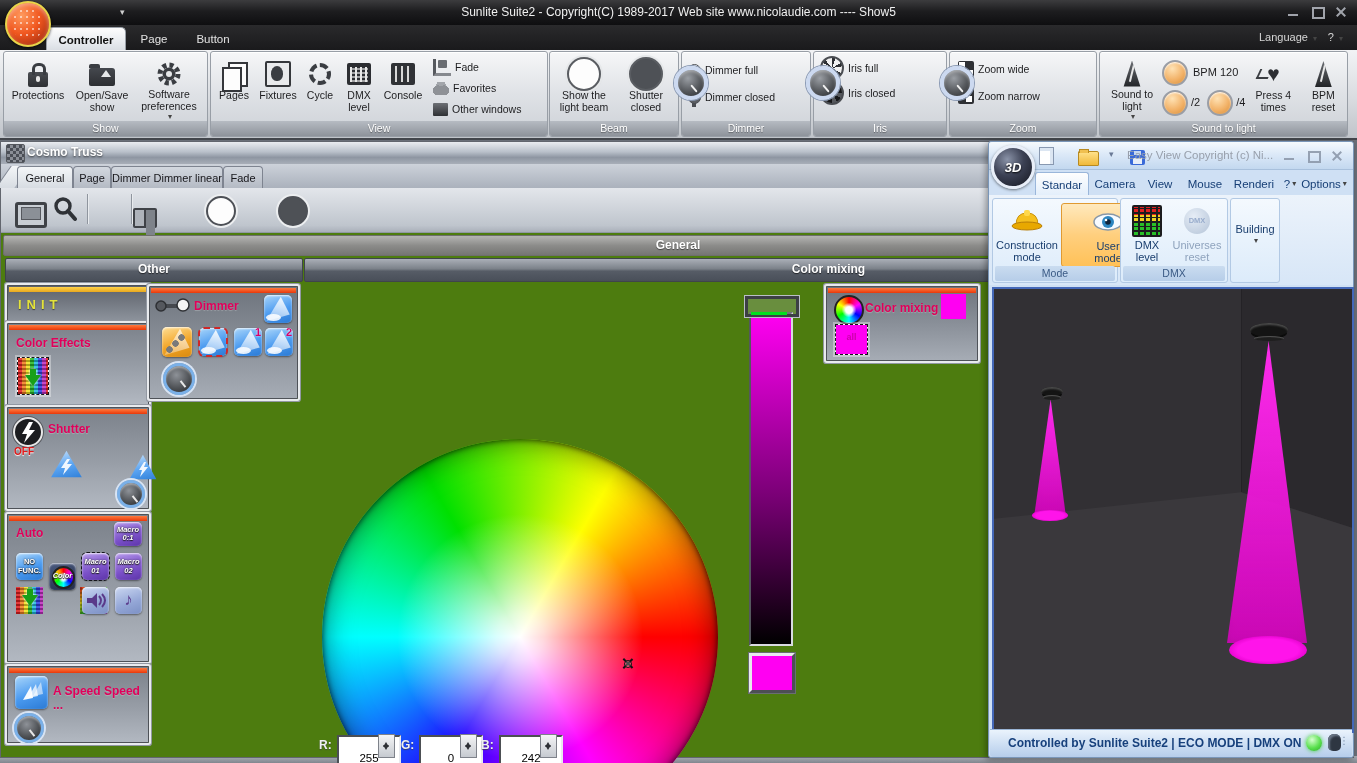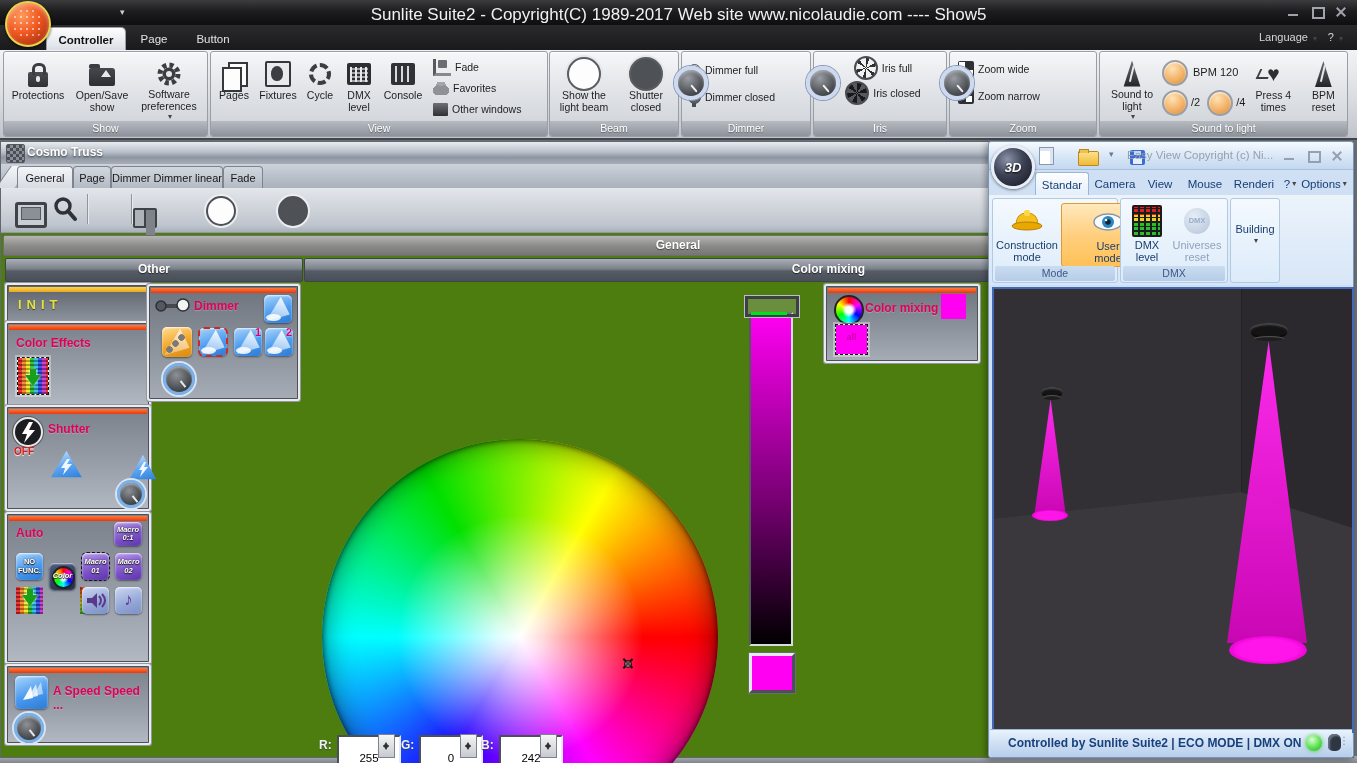--- a/index.html
+++ b/index.html
@@ -2,21 +2,21 @@
 <html><head>
 <meta charset="utf-8">
 <style>
   html,body{margin:0;padding:0;background:#3a3d42;}
   body{font-family:"Liberation Sans",sans-serif;-webkit-font-smoothing:antialiased;}
   #app{position:relative;width:1357px;height:763px;overflow:hidden;background:#6a6f78;}
   .abs{position:absolute;}
 
   
   .titlebar{left:0;top:0;width:1357px;height:25px;background:linear-gradient(180deg,#3c3c3e 0%,#1d1d1f 45%,#0e0e10 100%);}
-  .title-text{left:0;right:0;top:5px;text-align:center;color:#f0f0f0;font-size:17px;}
+  .title-text{left:0;right:0;top:5px;text-align:center;color:#f0f0f0;font-size:12px;}
   .logo-ball{left:5px;top:1px;width:42px;height:42px;border-radius:50%;z-index:30;
     background:radial-gradient(circle at 35% 30%,#ff9a5e 0%,#f0571f 45%,#b23413 80%,#7e220b 100%);
     border:2px solid #e8d44a;box-shadow:0 1px 3px rgba(0,0,0,.7),inset 0 2px 4px rgba(255,255,255,.45);}
   .logo-dots{position:absolute;inset:5px;border-radius:50%;
     background-image:radial-gradient(rgba(255,255,255,.55) 1px,transparent 1.4px);background-size:6px 6px;}
   .qat-chev{left:120px;top:7px;color:#cfcfcf;font-size:9px;}
   .wbtns{top:6px;display:flex;gap:9px;}
   .wbtn{width:15px;height:12px;position:relative;opacity:.85;cursor:default;}
   .wbtn .bar{position:absolute;left:2px;bottom:2px;width:10px;height:2px;background:#b8bcc4;}
   .wbtn .box{position:absolute;left:2px;top:1px;width:9px;height:8px;border:2px solid #b8bcc4;}
@@ -374,21 +374,21 @@
         <div class="rsmall">
           <span class="ic ic-bulb bulb-dark"></span>
           <span>Dimmer closed</span>
         </div>
       </div>
       <div class="abs ic knob" style="right:8px;top:14px;width:26px;height:26px;"></div>
       <div class="rg-caption">Dimmer</div>
     </div>
 
     <div class="rgroup" style="left:813px;width:132px;">
-      <div class="rg-body" style="flex-direction:column;padding:6px 0 0 6px;gap:5px;align-items:center;">
+      <div class="rg-body" style="flex-direction:column;padding:6px 0 0 6px;gap:5px;">
         <div class="rsmall">
           <span class="ic ic-iris iris-open"></span>
           <span>Iris full</span>
         </div>
         <div class="rsmall">
           <span class="ic ic-iris iris-closed"></span>
           <span>Iris closed</span>
         </div>
       </div>
       <div class="abs ic knob" style="right:8px;top:14px;width:26px;height:26px;"></div>

